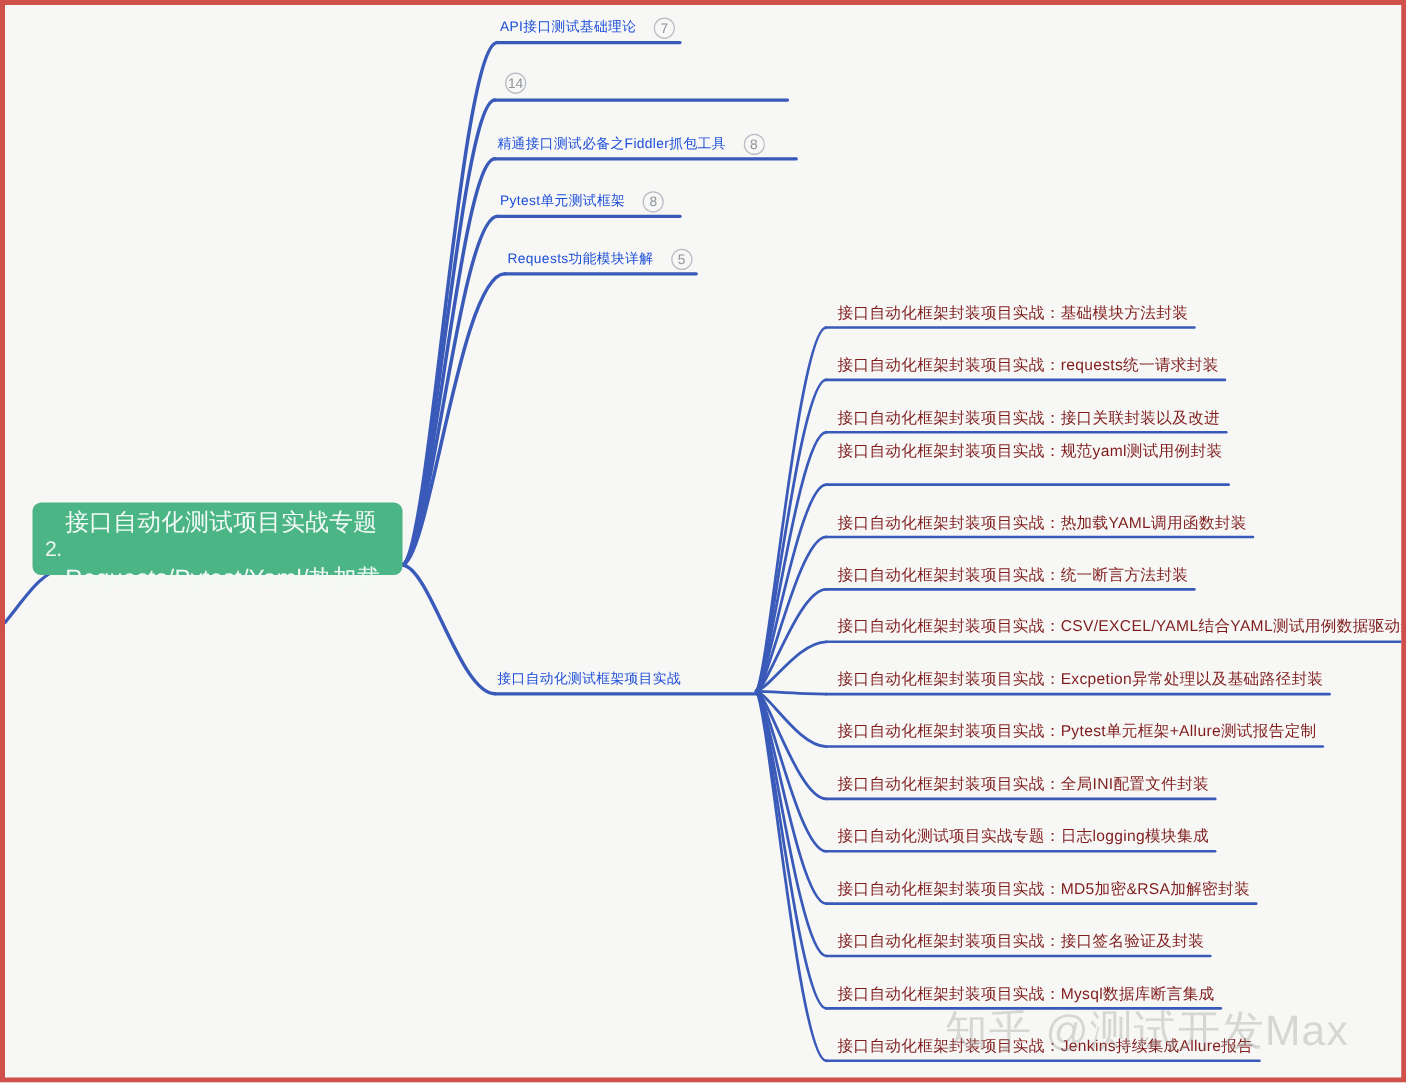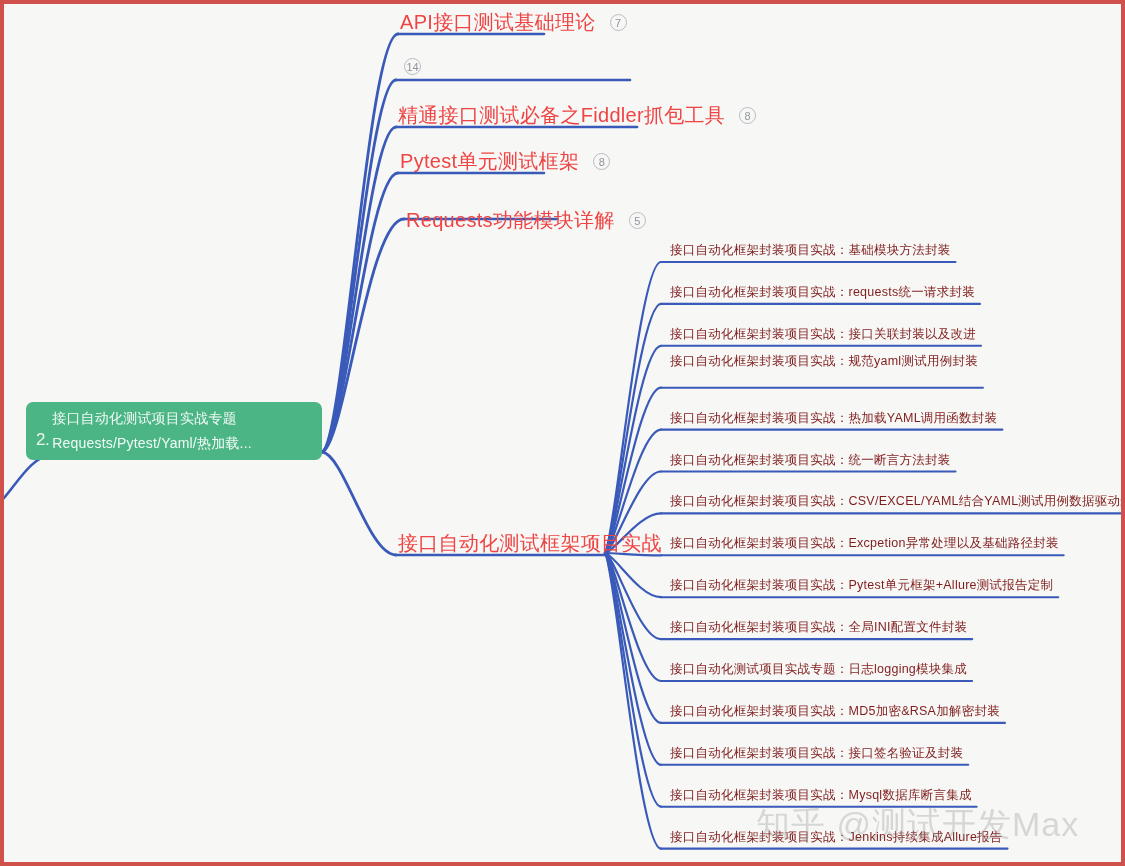--- a/index.html
+++ b/index.html
@@ -50,37 +50,38 @@
     margin-right: 3px;
     letter-spacing: -0.5px;
   }
   .root-lines {
     display: flex;
     flex-direction: column;
     justify-content: center;
   }
   .root-line {
     color: #f2fbf6;
-    font-size: 14px;
+    font-size: 19px;
     line-height: 25px;
     white-space: nowrap;
     letter-spacing: 0.2px;
+    margin-top: 20px;
   }
 
   
   .branch {
     position: absolute;
     z-index: 4;
     display: flex;
     align-items: flex-end;
     white-space: nowrap;
   }
   .branch-label {
-    font-size: 20px;
-    color: #ef4444;
+    font-size: 11px;
+    color: #1d4ed8;
     line-height: 20px;
     letter-spacing: 0.3px;
     padding: 0 4px 3px 4px;
   }
   .branch-badge {
     display: inline-flex;
     align-items: center;
     justify-content: center;
     width: 17px;
     height: 17px;
@@ -188,21 +189,21 @@
         <span class="branch-badge">14</span>
       </div>
       <div class="branch" style="left: 390px; top: 101px;">
         <span class="branch-label">精通接口测试必备之Fiddler抓包工具</span>
         <span class="branch-badge">8</span>
       </div>
       <div class="branch" style="left: 392px; top: 147px;">
         <span class="branch-label">Pytest单元测试框架</span>
         <span class="branch-badge">8</span>
       </div>
-      <div class="branch" style="left: 398px; top: 206px;">
+      <div class="branch" style="left: 398px; top: 193px;">
         <span class="branch-label">Requests功能模块详解</span>
         <span class="branch-badge">5</span>
       </div>
       <div class="branch" style="left: 390px; top: 529px;">
         <span class="branch-label">接口自动化测试框架项目实战</span>
       </div>
       <div class="leaf" style="left: 663px; top: 238px;">接口自动化框架封装项目实战：基础模块方法封装</div>
       <div class="leaf" style="left: 663px; top: 279.9px;">接口自动化框架封装项目实战：requests统一请求封装</div>
       <div class="leaf" style="left: 663px; top: 321.8px;">接口自动化框架封装项目实战：接口关联封装以及改进</div>
       <div class="leaf" style="left: 663px; top: 349px;">接口自动化框架封装项目实战：规范yaml测试用例封装</div>

